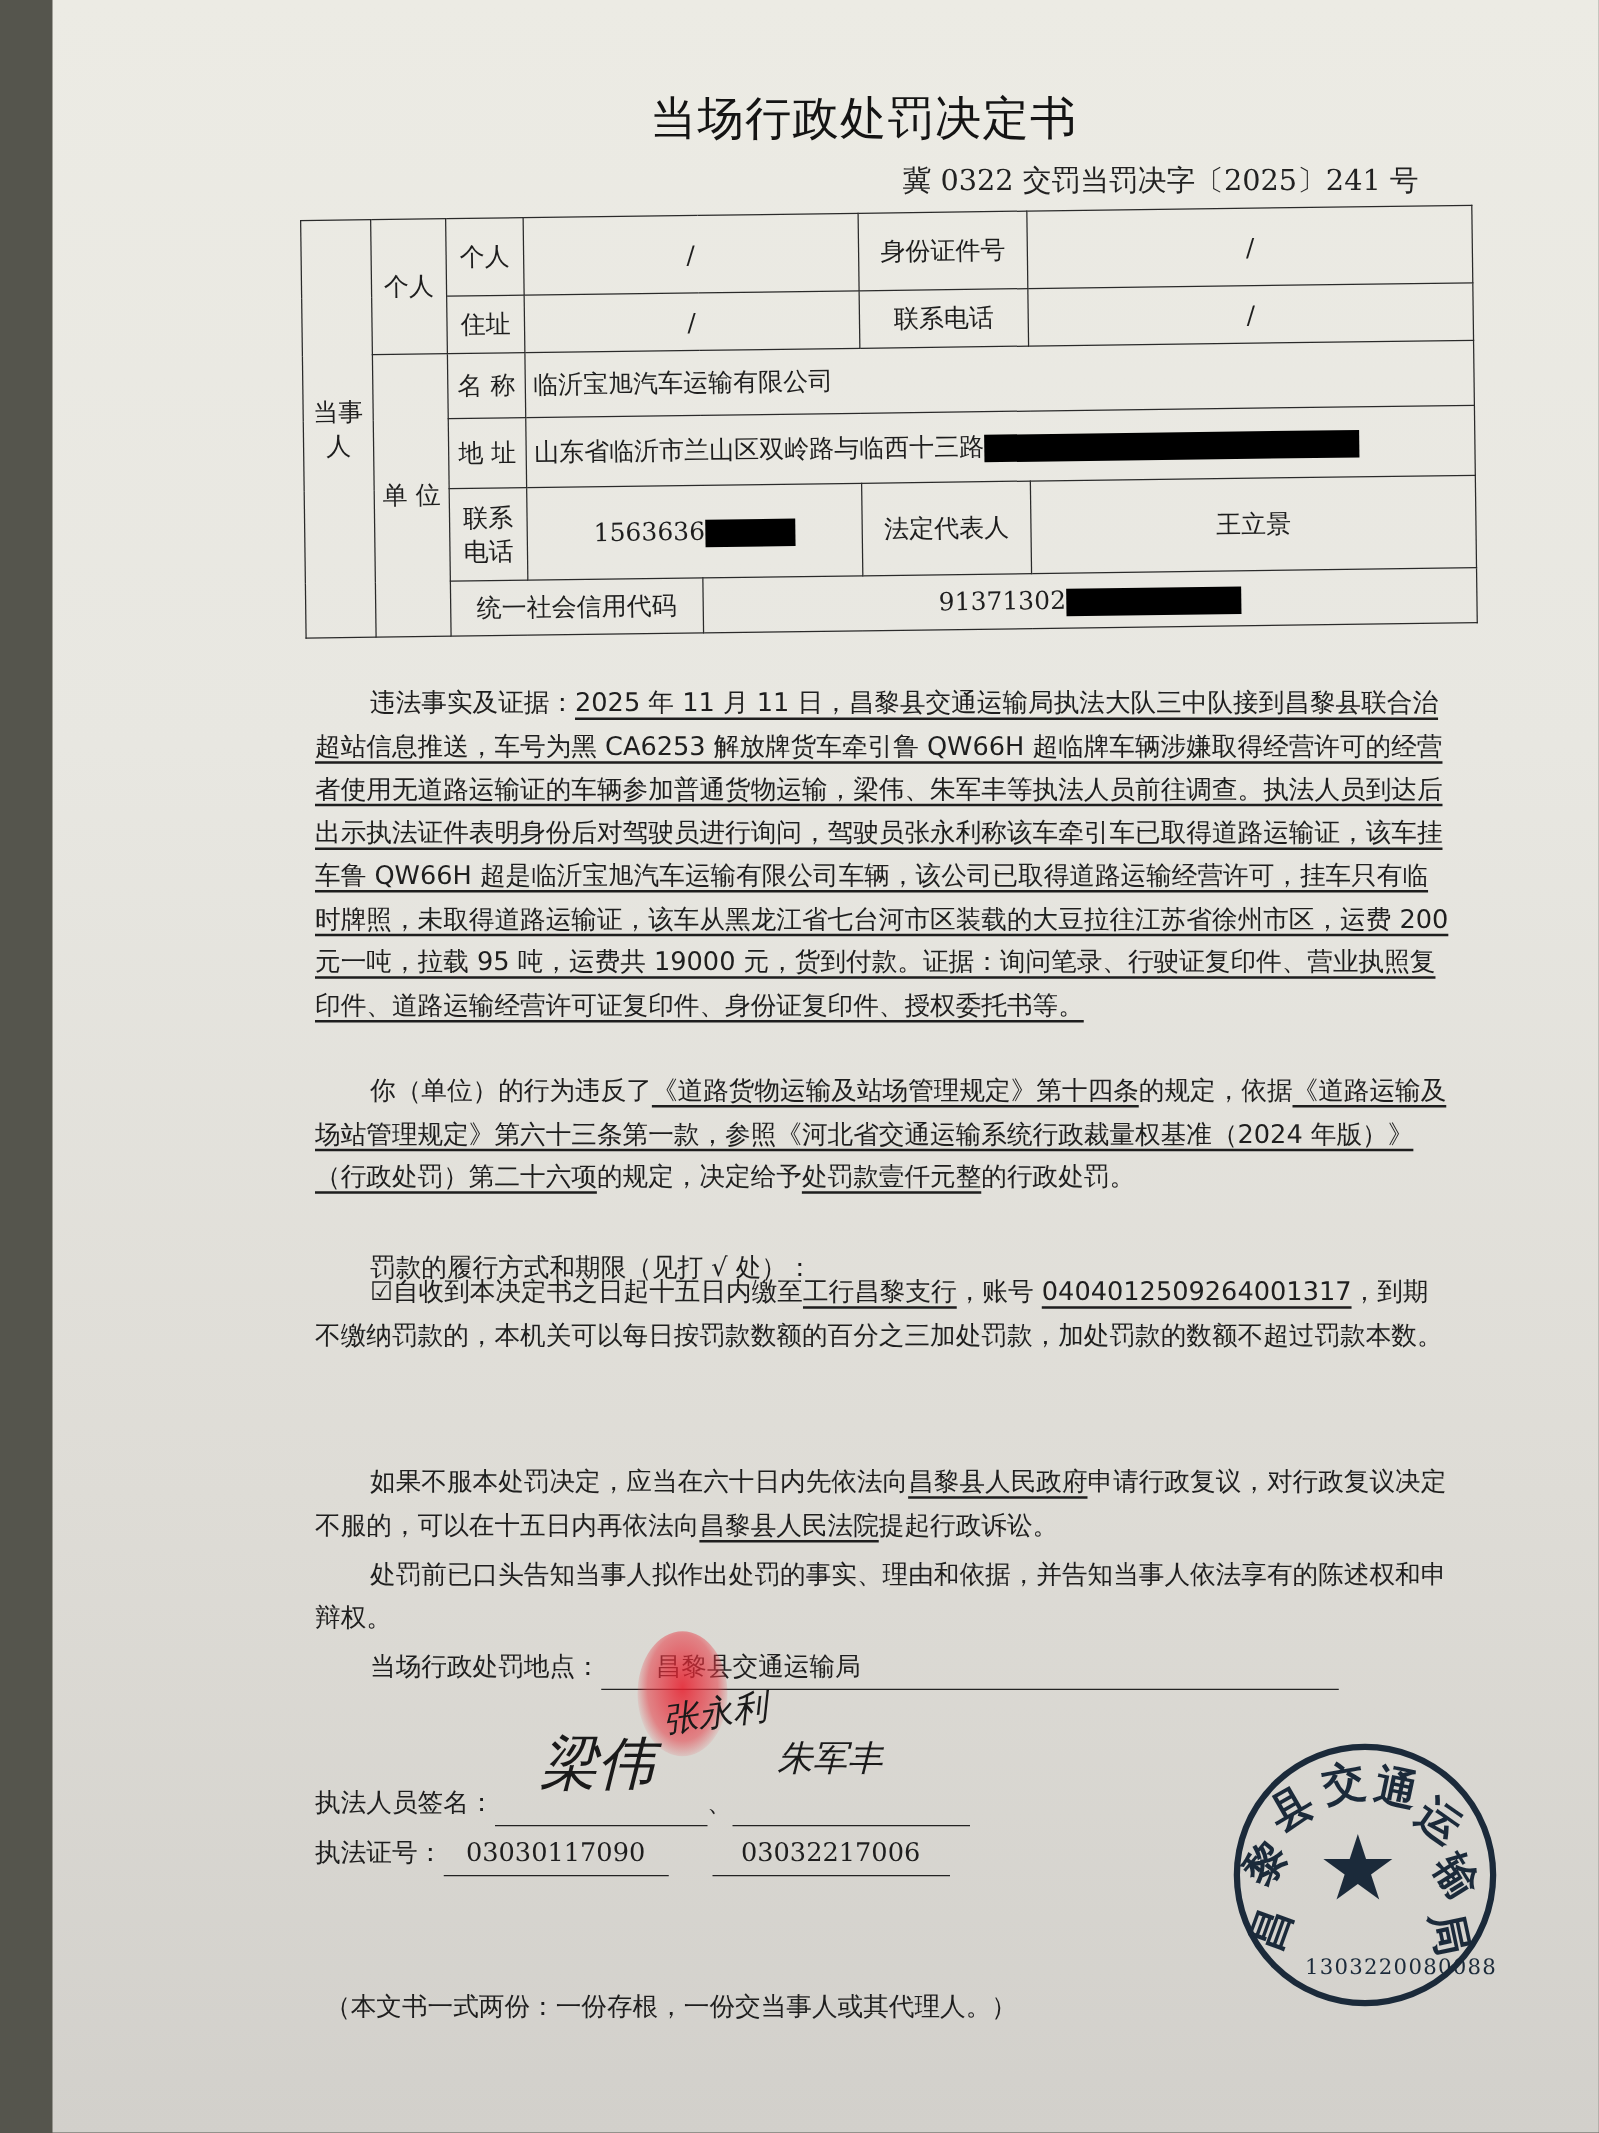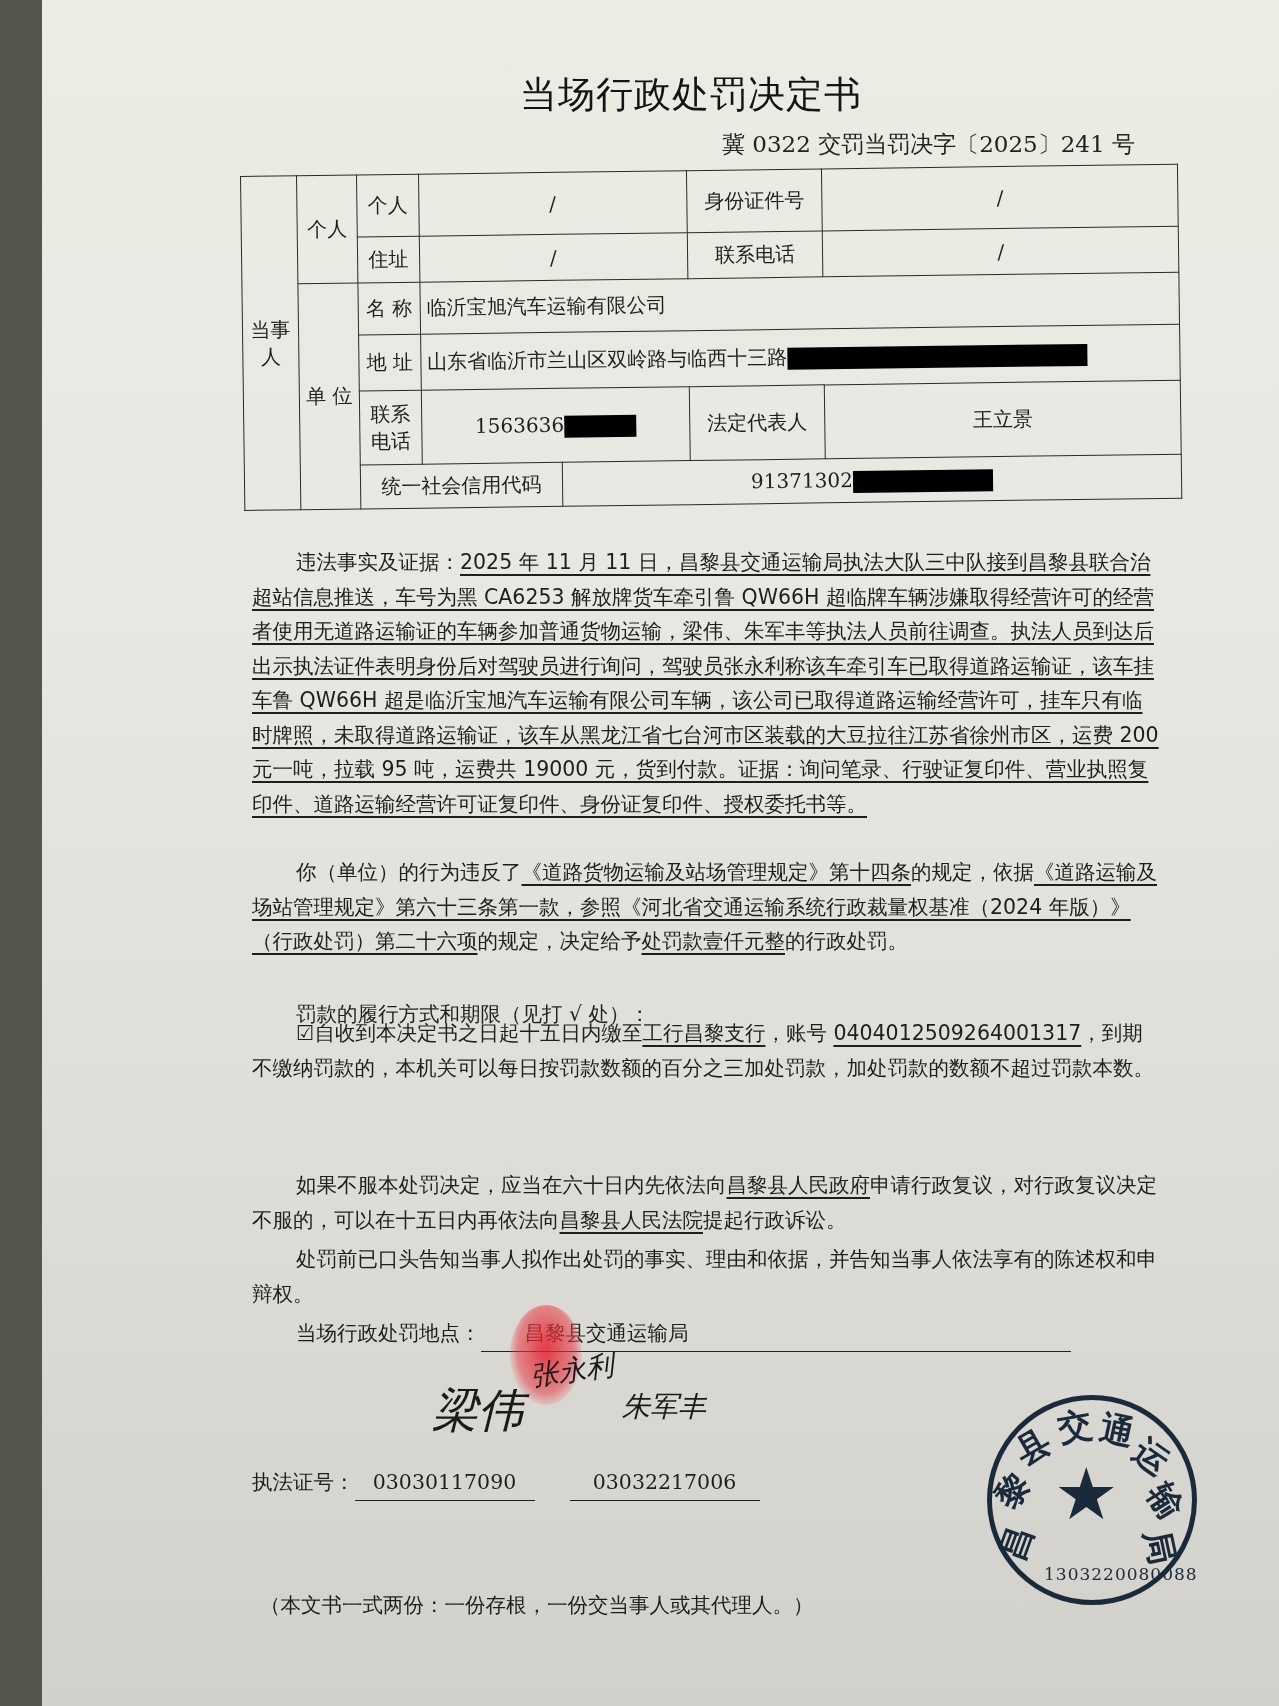--- a/index.html
+++ b/index.html
@@ -139,20 +139,23 @@
   <div class="body-text indent" style="top:1316px">
     <span>当场行政处罚地点：</span><span class="sigline" style="width:590px">昌黎县交通运输局</span>
   </div>
 
   <div class="fingerprint"></div>
   <div class="hand" style="left:488px;top:1352px;font-size:28px;transform:rotate(-8deg)">张永利</div>
 
   <div class="hand" style="left:390px;top:1380px;font-size:46px">梁伟</div>
   <div class="hand" style="left:580px;top:1388px;font-size:28px">朱军丰</div>
 
+  <div class="body-text" style="top:1425px">
+    <span>执法人员签名：</span><span class="sigline" style="width:170px">&nbsp;</span><span>、</span><span class="sigline" style="width:190px">&nbsp;</span>
+  </div>
 
   <div class="body-text" style="top:1465px">
     <span>执法证号：</span><span class="sigline" style="width:180px;text-align:center;font-family:'DejaVu Serif',serif">03030117090</span><span style="display:inline-block;width:35px"></span><span class="sigline" style="width:190px;text-align:center;font-family:'DejaVu Serif',serif">03032217006</span>
   </div>
 
   <div class="stamp">
     <span class="stamp-txt" style="left:8px;top:120px;transform:rotate(-70deg)">昌</span>
     <span class="stamp-txt" style="left:4px;top:68px;transform:rotate(-50deg)">黎</span>
     <span class="stamp-txt" style="left:24px;top:24px;transform:rotate(-30deg)">县</span>
     <span class="stamp-txt" style="left:66px;top:4px;transform:rotate(-10deg)">交</span>

